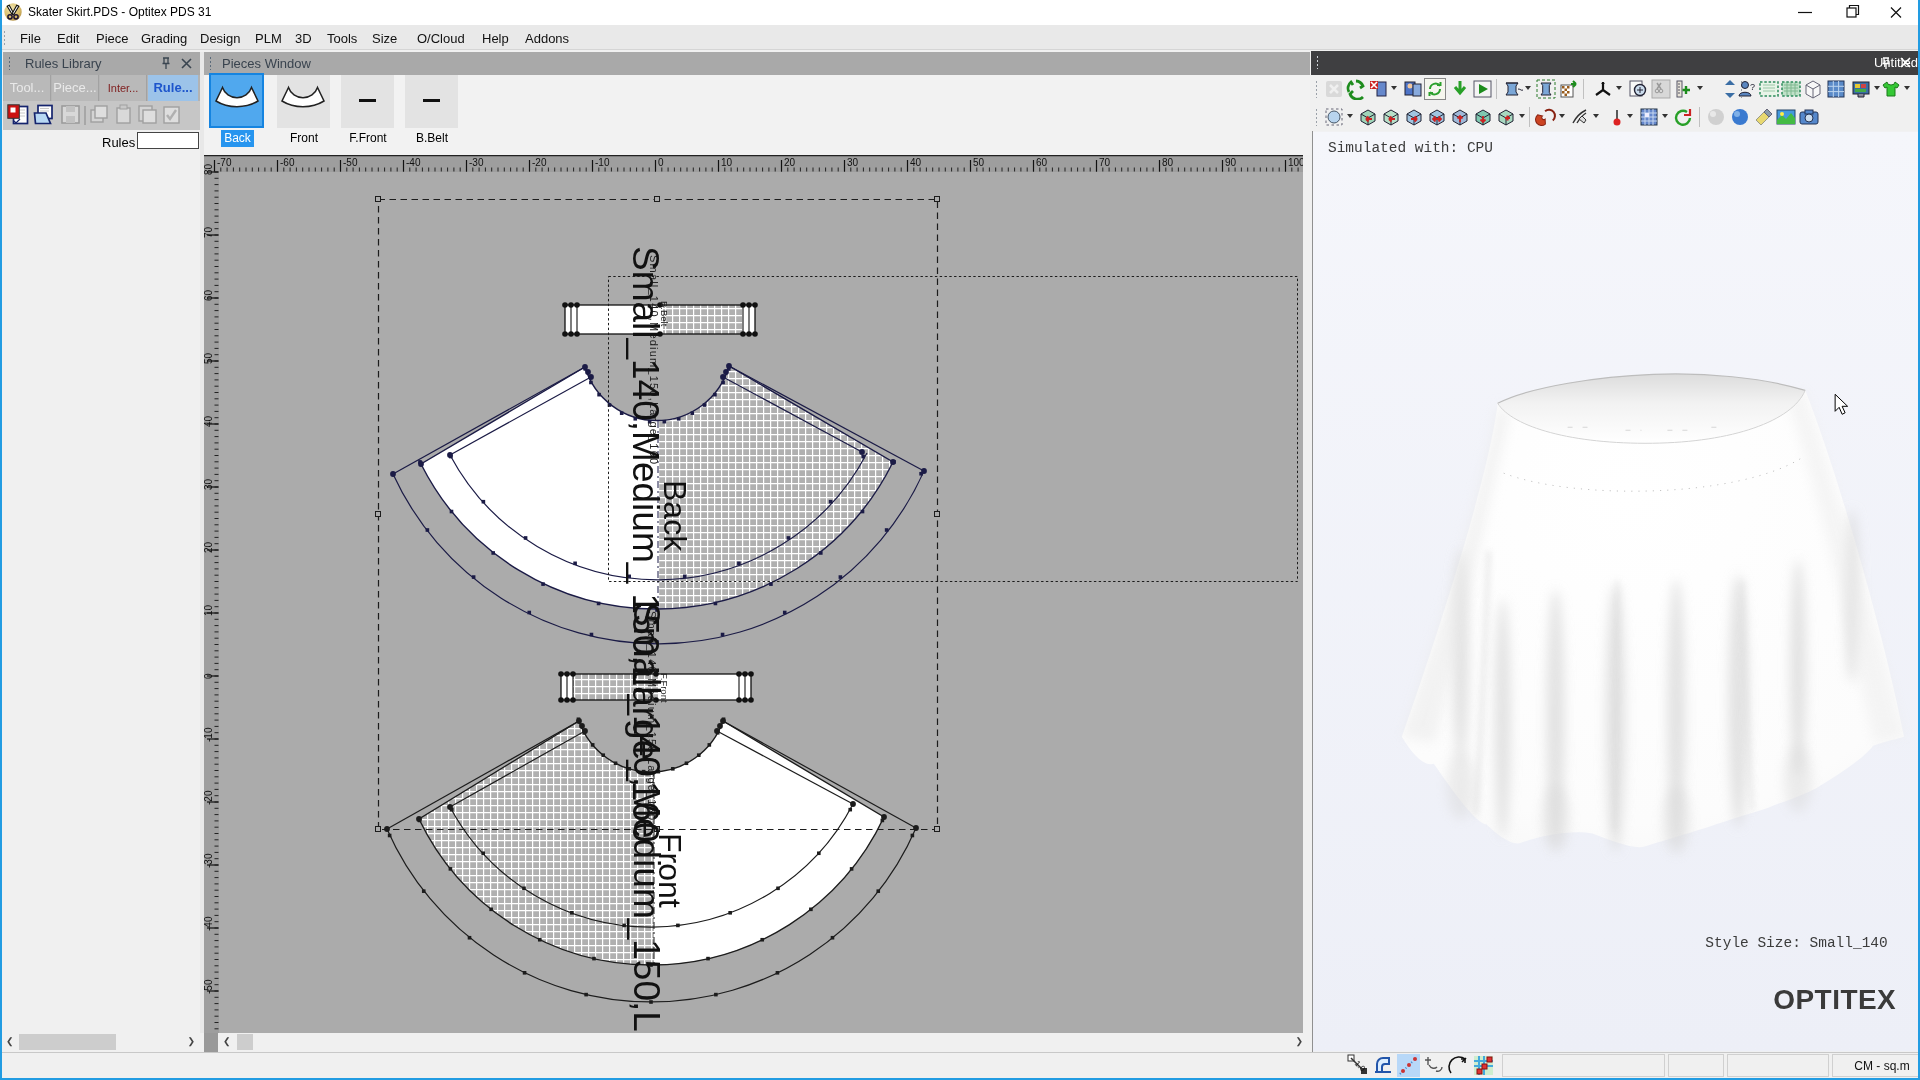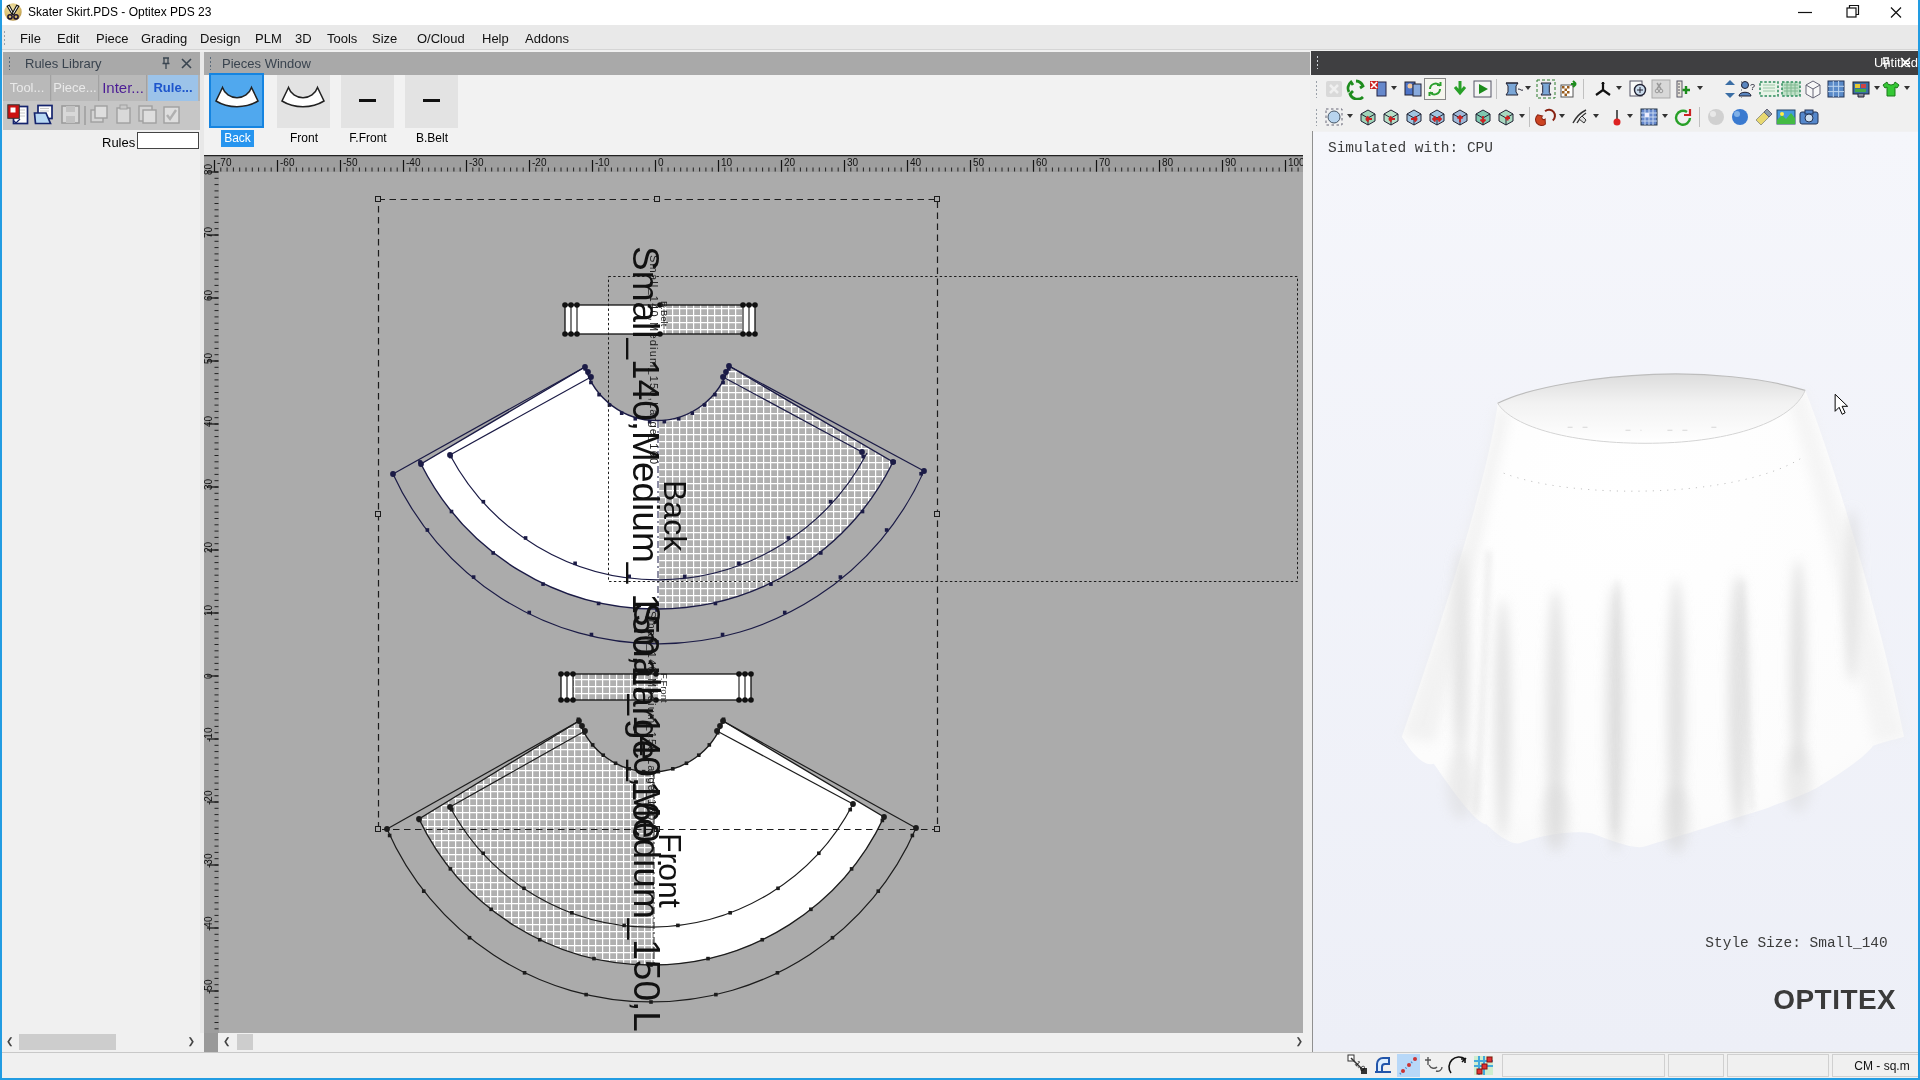--- a/index.html
+++ b/index.html
@@ -28,21 +28,21 @@
           <stop offset="0.55" stop-color="#d8bc6a"></stop>
           <stop offset="1" stop-color="#9a742e"></stop>
     </radialGradient>
       </defs>
     <circle cx="9" cy="9" r="8.7" fill="url(#goldg)"></circle>
     <path d="M3.2 3.2 L8.2 11.5 L9.8 10.6 L5.2 2.2 Z" fill="#fff" stroke="#111" stroke-width="1.1"></path>
     <path d="M14.8 3.2 L9.8 11.5 L8.2 10.6 L12.8 2.2 Z" fill="#fff" stroke="#111" stroke-width="1.1"></path>
     <circle cx="6" cy="13.8" r="2.1" fill="none" stroke="#1a1030" stroke-width="1.5"></circle>
     <circle cx="12" cy="13.8" r="2.1" fill="none" stroke="#1a1030" stroke-width="1.5"></circle>
   </svg>
-  <div class="abs" style="left:28px;top:5px;font-size:12px;color:#000;">Skater Skirt.PDS - Optitex PDS 23</div>
+  <div class="abs" style="left:28px;top:5px;font-size:12px;color:#000;">Skater Skirt.PDS - Optitex PDS 31</div>
 
   <svg class="abs" style="left:1790px;top:0" width="130" height="25" viewBox="0 0 130 25">
     <path d="M8 12.5 H22" stroke="#111" stroke-width="1.2"></path>
     <rect x="57" y="8" width="9" height="9" fill="none" stroke="#111" stroke-width="1.2"></rect>
     <path d="M59.5 8 V5.5 H68.5 V14.5 H66" fill="none" stroke="#111" stroke-width="1.2"></path>
     <path d="M101 7.5 L111 17.5 M111 7.5 L101 17.5" stroke="#111" stroke-width="1.2"></path>
   </svg>
 </div>
 
 <div class="abs menubar">
@@ -69,21 +69,21 @@
       <path d="M3 1 H9 M4 1 V6 M8 1 V6 M2.5 6.5 H9.5 M6 7 V12" stroke="#3a4550" stroke-width="1.3" fill="none"></path>
     </svg>
     <svg class="abs" style="right:7px;top:5px" width="13" height="13" viewBox="0 0 13 13">
       <path d="M2 2 L11 11 M11 2 L2 11" stroke="#3a4550" stroke-width="1.6"></path>
     </svg>
   </div>
 
   <div class="abs" style="left:0;top:23px;width:197px;height:26px;background:#b3b3b3;">
     <div class="abs" style="left:1px;top:0;width:47px;height:26px;background:#b9b9b9;color:#e9e9e9;font-size:13px;text-align:center;line-height:26px;border-right:1px solid #a2a2a2;">Tool...</div>
     <div class="abs" style="left:49px;top:0;width:47px;height:26px;background:#b9b9b9;color:#e9e9e9;font-size:13px;text-align:center;line-height:26px;border-right:1px solid #a2a2a2;">Piece...</div>
-    <div class="abs" style="left:97px;top:0;width:47px;height:26px;background:#b9b9b9;color:#4c1d95;font-size:15px;text-align:center;line-height:26px;border-right:1px solid #a2a2a2;">Inter...</div>
+    <div class="abs" style="left:97px;top:0;width:47px;height:26px;background:#b9b9b9;color:#7f1d1d;font-size:11px;text-align:center;line-height:26px;border-right:1px solid #a2a2a2;">Inter...</div>
     <div class="abs" style="left:145px;top:0;width:50px;height:26px;background:#9cc3e9;color:#1d55cc;font-size:13px;font-weight:bold;text-align:center;line-height:26px;">Rule...</div>
   </div>
 
   <div class="abs" style="left:0;top:49px;width:197px;height:29px;background:#c6c6c6;">
     <svg class="abs" style="left:4px;top:3px" width="190" height="24" viewBox="0 0 190 24">
 
       <g>
         <rect x="6.5" y="2.5" width="14" height="17" fill="#fdfdfd" stroke="#15246e" stroke-width="1.7"></rect>
         <path d="M9 6 h9 M9 9 h9 M9 12 h9" stroke="#c8c8c8" stroke-width="1"></path>
         <rect x="0.8" y="0.8" width="11.5" height="13.5" fill="#cc1111" stroke="#333" stroke-width="1"></rect>

